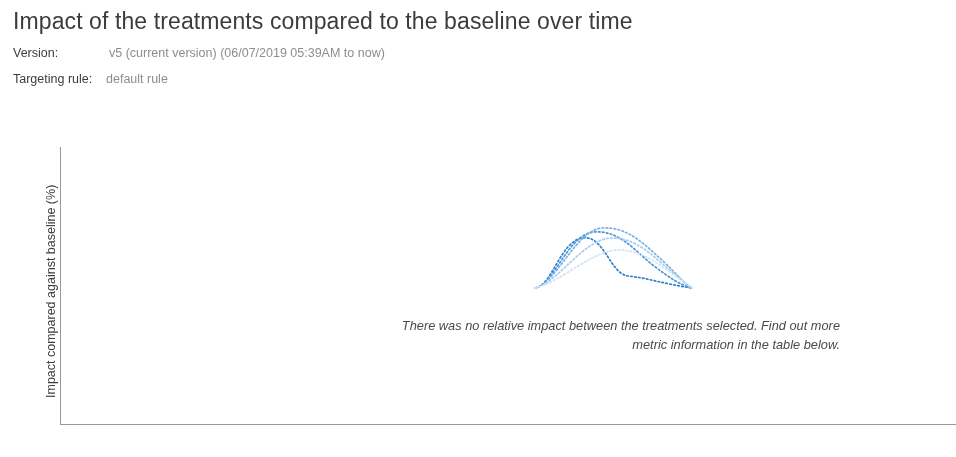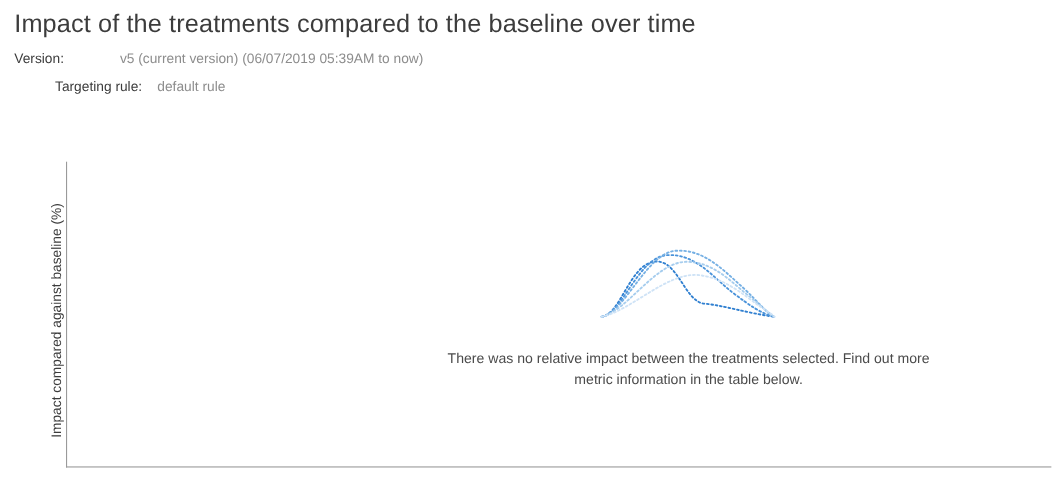--- a/index.html
+++ b/index.html
@@ -34,21 +34,21 @@
     white-space: nowrap;
   }
   .meta-row {
     position: absolute;
     left: 13px;
     font-size: 12.5px;
     white-space: nowrap;
     line-height: 1;
   }
   .meta-row.version { top: 47px; }
-  .meta-row.targeting { top: 73px; margin-left: 37px; }
+  .meta-row.targeting { top: 73px; }
 
   .meta-label {
     display: inline-block;
     color: #3c3c3c;
     font-weight: 400;
   }
   .meta-row.version .meta-label { width: 96px; }
   .meta-row.targeting .meta-label { width: 93px; }
 
   .meta-value {
@@ -90,24 +90,25 @@
     transform: translate(44px, 398px) rotate(-90deg);
     font-size: 12.5px;
     color: #3c3c3c;
     white-space: nowrap;
     text-align: left;
   }
 
   
   .empty-state {
     position: absolute;
-    left: 348px;
+    left: 336px;
     top: 212px;
     width: 556px;
-    text-align: center;
+    text-align: right;
+    font-style: italic;
   }
   .empty-illustration {
     display: block;
     margin: 0 auto;
     width: 180px;
     height: 90px;
   }
   .empty-message {
     margin-top: 14px;
     font-size: 12.8px;

